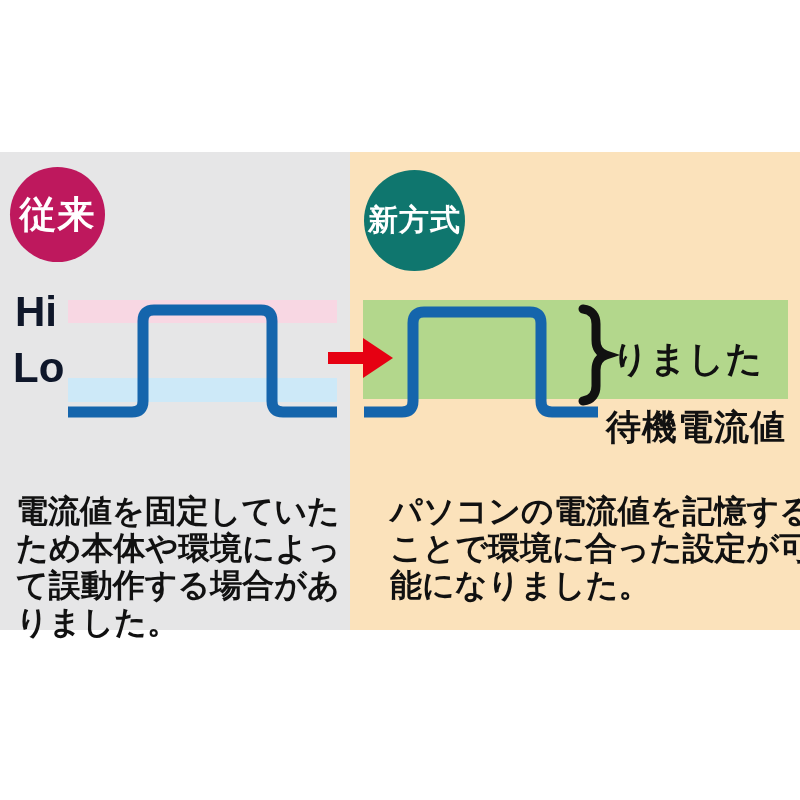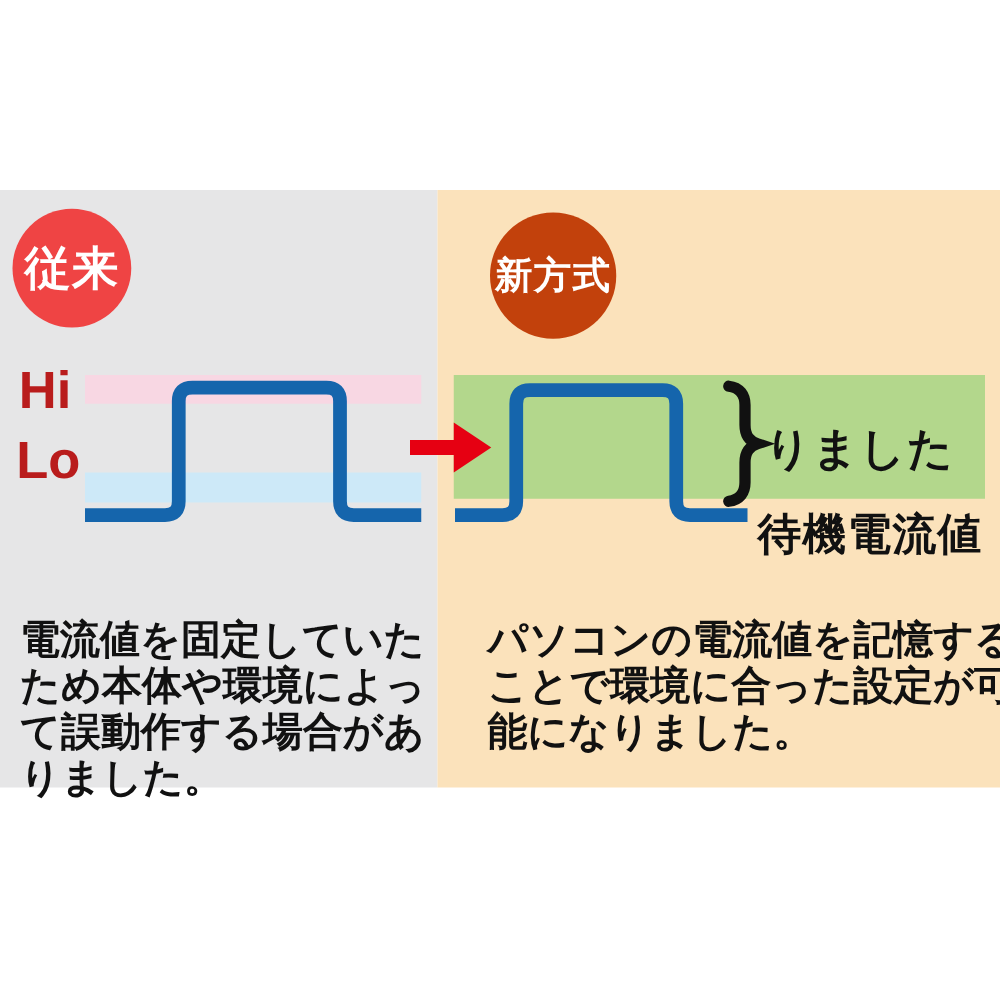--- a/index.html
+++ b/index.html
@@ -8,25 +8,25 @@
     font-family:"Liberation Sans","DejaVu Sans",sans-serif;
   }
   .panel{position:absolute;top:152px;height:478px;}
   #panel-old{left:0;width:350px;background:#e6e6e7;}
   #panel-new{left:350px;width:450px;background:#fbe2bb;}
 
   .badge{
     position:absolute;border-radius:50%;display:flex;align-items:center;justify-content:center;
     color:#ffffff;font-weight:800;letter-spacing:1px;
   }
-  #badge-old{left:10px;top:167px;width:95px;height:95px;background:#ef4444;font-size:37px;}
-  #badge-new{left:364px;top:170px;width:101px;height:101px;background:#c2410c;font-size:30px;margin-left:28px;}
+  #badge-old{left:10px;top:167px;width:95px;height:95px;background:#be185d;font-size:37px;}
+  #badge-new{left:364px;top:170px;width:101px;height:101px;background:#0f766e;font-size:30px;}
 
   .level-label{
-    position:absolute;color:#b91c1c;font-weight:700;font-size:42px;line-height:1;
+    position:absolute;color:#0f172a;font-weight:700;font-size:42px;line-height:1;
   }
   #label-hi{left:15px;top:291px;}
   #label-lo{left:13px;top:347px;}
 
   .band{position:absolute;}
   #band-hi{left:68px;top:300px;width:269px;height:23px;background:#f8d7e3;}
   #band-lo{left:68px;top:378px;width:269px;height:24px;background:#cde9f8;}
   #band-green{left:363px;top:300px;width:425px;height:99px;background:#b3d78c;}
 
   #overlay{position:absolute;left:0;top:0;width:800px;height:800px;pointer-events:none;}

